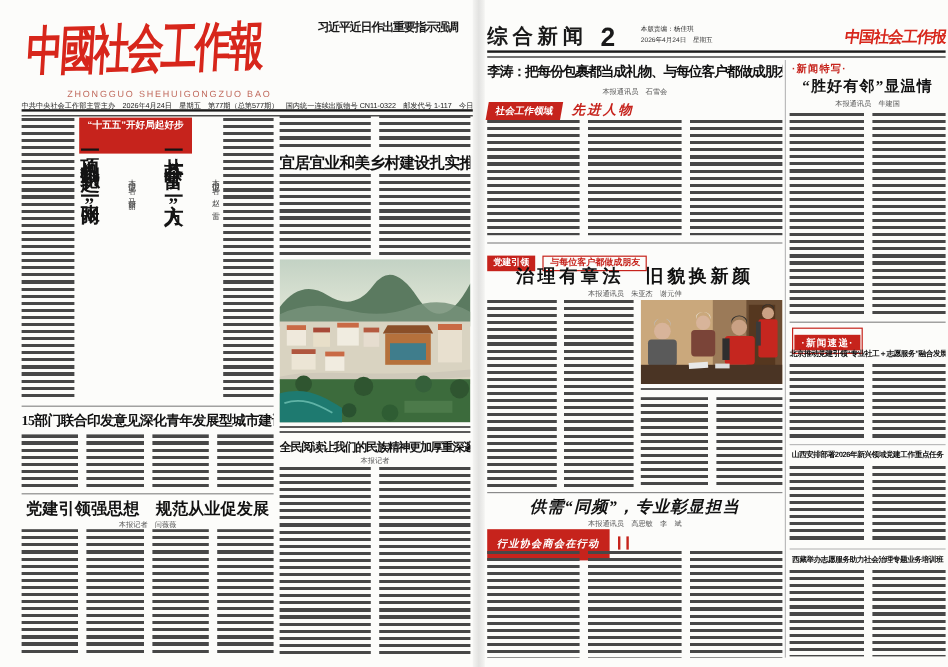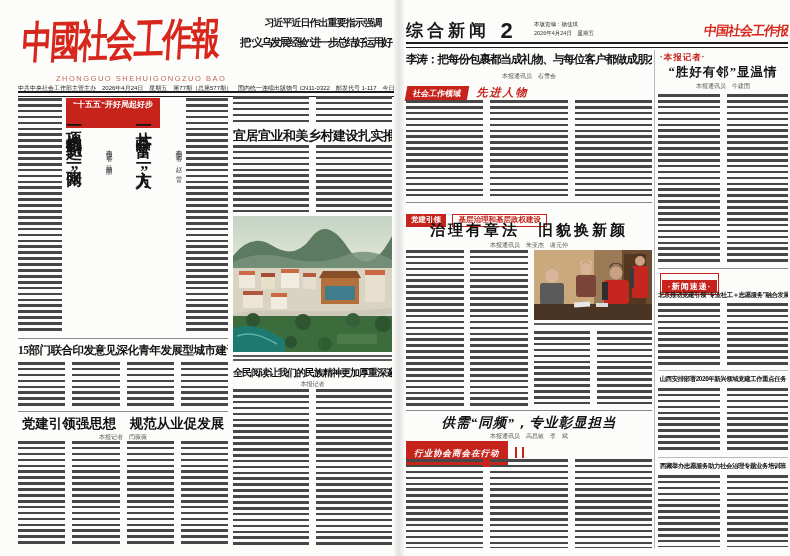--- a/index.html
+++ b/index.html
@@ -29,21 +29,20 @@
 </head>
 <body>
 
 <div class="sheet">
 
   <div class="abs serif" style="left:24px;top:14px;width:210px;height:62px;font-size:30px;font-weight:bold;letter-spacing:-2px;color:#d7261b;transform:scaleY(1.45) skewX(-6deg) rotate(-1deg);transform-origin:left top;white-space:nowrap;">中國社会工作報</div>
   <div class="abs" style="left:56px;top:74px;width:180px;font-size:7.5px;letter-spacing:1.5px;color:#c06a5d;white-space:nowrap;">ZHONGGUO  SHEHUIGONGZUO  BAO</div>
 
   <div class="abs" style="left:228px;top:16px;width:166px;margin-left:12px;">
     <div style="font-size:10px;font-weight:bold;letter-spacing:-1px;text-align:center;white-space:nowrap;">习近平近日作出重要指示强调</div>
-    <div class="serif" style="font-size:11px;font-weight:bold;letter-spacing:-2px;white-space:nowrap;margin-top:5px;">把“义乌发展经验”进一步总结好运用好</div>
   </div>
 
   <div class="abs" style="left:18px;top:84px;width:376px;font-size:6px;color:#222;white-space:nowrap;overflow:hidden;">中共中央社会工作部主管主办　2026年4月24日　星期五　第77期（总第577期）　国内统一连续出版物号 CN11-0322　邮发代号 1-117　今日4版</div>
   <div class="abs double-rule" style="left:18px;top:91px;width:376px;"></div>
 
   <div class="abs greek" style="left:18px;top:98px;width:44px;height:236px;"></div>
 
   <div class="abs redbg" style="left:66px;top:98px;width:94px;height:30px;font-size:8px;font-weight:bold;text-align:center;line-height:13px;white-space:nowrap;">“十五五”开好局起好步</div>
   <div class="abs serif" style="left:66px;top:116px;width:116px;height:219px;display:flex;justify-content:space-between;">
     <div class="vtitle">一项机制织起“一张网”</div>
@@ -153,21 +152,21 @@
   </div>
   <div class="abs cols" style="left:406px;top:100px;width:246px;height:96px;">
     <div class="greek"></div>
     <div class="greek"></div>
     <div class="greek"></div>
   </div>
 
   <div class="abs hr" style="left:406px;top:202px;width:246px;"></div>
   <div class="abs" style="left:406px;top:208px;width:246px;height:12px;">
     <span class="redbg" style="display:inline-block;font-size:7.5px;font-weight:bold;padding:1.5px 5px;">党建引领</span>
-    <span class="red" style="display:inline-block;font-size:7.5px;font-weight:bold;border:1px solid #c6231c;padding:0.5px 5px;margin-left:2px;">基层治理和基层政权建设</span>
+    <span class="red" style="display:inline-block;font-size:7.5px;font-weight:bold;border:1px solid #c6231c;padding:0.5px 5px;margin-left:2px;">与每位客户都做成朋友</span>
   </div>
   <div class="abs headline serif" style="left:406px;top:221px;width:246px;font-size:15px;letter-spacing:3px;">治理有章法　旧貌换新颜</div>
   <div class="abs byline" style="left:406px;top:241px;width:246px;">本报通讯员　朱亚杰　谢元仲</div>
   <div class="abs greek" style="left:406px;top:250px;width:58px;height:156px;"></div>
   <div class="abs greek" style="left:470px;top:250px;width:58px;height:156px;"></div>
 
   <div class="abs" style="left:534px;top:250px;width:118px;height:70px;">
     <svg width="118" height="70" viewBox="0 0 118 70">
       <rect x="0" y="0" width="118" height="70" fill="#9b7a58"></rect>
       <rect x="0" y="0" width="60" height="70" fill="#caa87c"></rect>
@@ -206,21 +205,21 @@
     <span style="display:inline-block;width:5px;height:11px;border-left:2px solid #c6231c;border-right:2px solid #c6231c;margin-left:3px;vertical-align:-2px;"></span>
   </div>
   <div class="abs cols" style="left:406px;top:459px;width:246px;height:89px;">
     <div class="greek"></div>
     <div class="greek"></div>
     <div class="greek"></div>
   </div>
 
   <div class="abs" style="left:654px;top:50px;width:1px;height:498px;background:#bbb;"></div>
 
-  <div class="abs red" style="left:660px;top:52px;font-size:8.5px;font-weight:bold;letter-spacing:1px;">·本报记者·</div>
+  <div class="abs red" style="left:660px;top:52px;font-size:8.5px;font-weight:bold;letter-spacing:1px;">·新闻特写·</div>
   <div class="abs headline serif" style="left:658px;top:64px;width:130px;font-size:12.5px;letter-spacing:1px;">“胜好有邻”显温情</div>
   <div class="abs byline" style="left:658px;top:82px;width:130px;">本报通讯员　牛建国</div>
   <div class="abs cols" style="left:658px;top:94px;width:130px;height:170px;">
     <div class="greek"></div>
     <div class="greek"></div>
   </div>
 
   <div class="abs hr" style="left:658px;top:268px;width:130px;"></div>
   <div class="abs" style="left:660px;top:273px;border:1px solid #c6231c;padding:1px;display:inline-block;">
     <span class="redbg" style="display:inline-block;font-size:8px;font-weight:bold;padding:1px 6px;letter-spacing:1px;">·新闻速递·</span>

